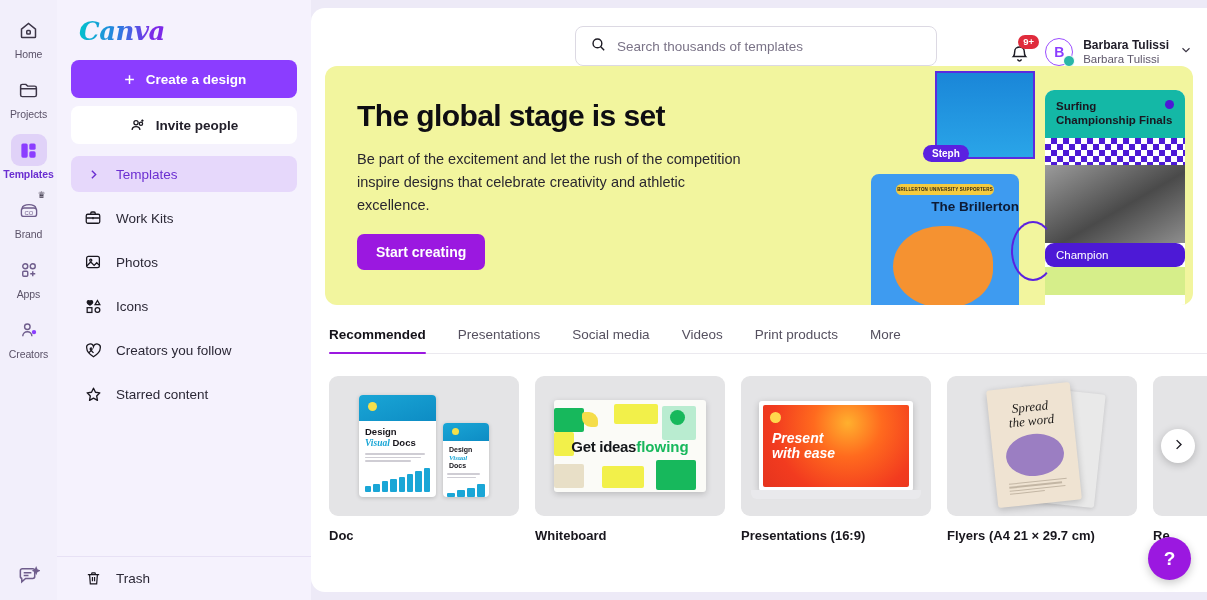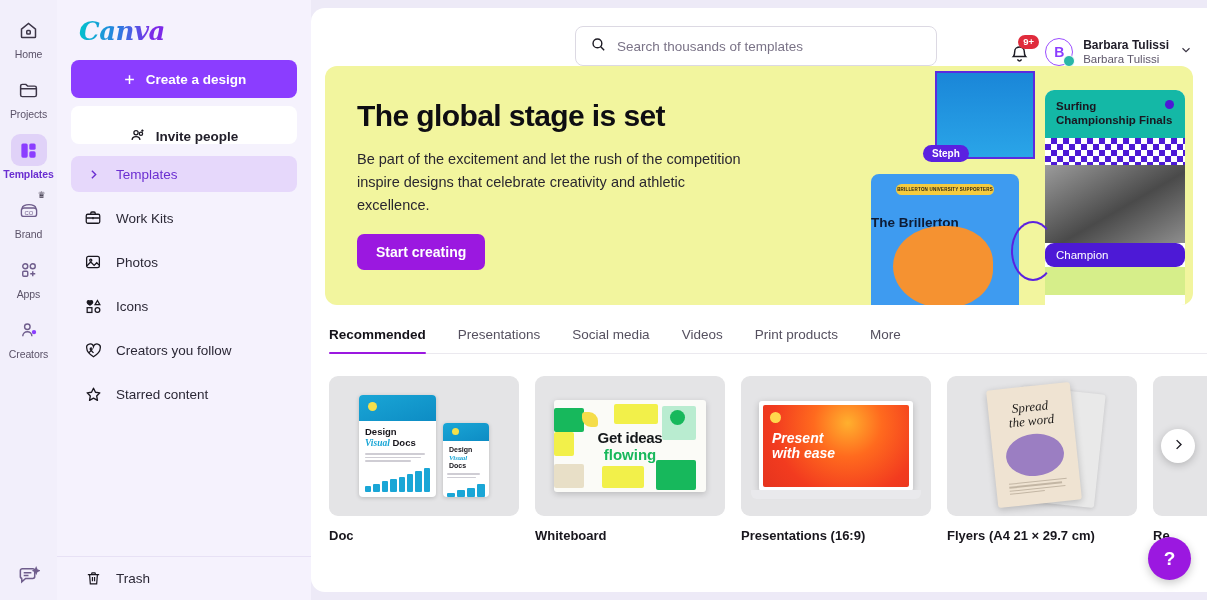--- a/index.html
+++ b/index.html
@@ -55,21 +55,21 @@
     background: #8b3dff; color: #fff;
     font-size: 13.5px; font-weight: 700;
     display: flex; align-items: center; justify-content: center; gap: 9px;
     cursor: pointer; font-family: inherit; width: 100%;
     margin-bottom: 8px;
   }
   .btn-invite {
     height: 38px; border-radius: 8px; border: none;
     background: #ffffff; color: #23202b;
     font-size: 13.5px; font-weight: 600;
-    display: flex; align-items: flex-end; justify-content: center; gap: 9px;
+    display: flex; align-items: center; justify-content: center; gap: 9px;
     cursor: pointer; font-family: inherit; width: 100%;
     margin-bottom: 12px;
   }
   .nav-item {
     height: 36px; border-radius: 8px; display: flex; align-items: center;
     gap: 13px; padding: 0 12px; cursor: pointer;
     font-size: 13.5px; color: #2b2836; margin-bottom: 8px;
   }
   .nav-item.active { background: #e6d8fb; color: #6b2fd1; }
   .nav-ico { width: 20px; height: 20px; display: flex; align-items: center; justify-content: center; flex: 0 0 20px; }
@@ -145,21 +145,21 @@
   }
   .c-bril {
     position: absolute; left: 8px; top: 108px; width: 148px; height: 131px;
     background: #3e9bf0; border-radius: 8px 8px 0 0; overflow: hidden;
   }
   .bril-pill {
     margin: 10px auto 0; width: 98px; height: 11px; background: #f5cb3e;
     border-radius: 6px; font-size: 4.5px; color: #2b2416; display: flex;
     align-items: center; justify-content: center; font-weight: 700; letter-spacing: .2px;
   }
-  .bril-t { text-align: left; font-size: 13.5px; font-weight: 800; color: #0d1b35; margin-top: 20px; }
+  .bril-t { text-align: right; font-size: 13.5px; font-weight: 800; color: #0d1b35; margin-top: 4px; }
   .bril-blob {
     position: absolute; left: 22px; top: 52px; width: 100px; height: 82px;
     background: #f59231; border-radius: 50% 45% 48% 52%;
   }
   .c-surf {
     position: absolute; left: 182px; top: 24px; width: 140px; height: 215px;
     border-radius: 9px 9px 0 0; overflow: hidden; background: #fff;
   }
   .surf-head { background: #14b8a6; padding: 9px 11px 11px; position: relative; }
   .surf-head div { font-size: 11.5px; font-weight: 700; color: #1a1720; line-height: 14px; }
@@ -205,21 +205,21 @@
   .doc-sun { position: absolute; left: 9px; top: 7px; width: 9px; height: 9px; border-radius: 50%; background: #f5e04a; }
   .doc-t { font-size: 9.5px; font-weight: 800; color: #17151c; padding: 5px 6px 0; line-height: 11px; }
   .doc-t i { color: #1aa6d6; font-family: "Liberation Serif", serif; }
   .doc-lines { padding: 4px 6px; }
   .doc-lines span { display: block; height: 1.5px; background: #cfcdd4; margin-bottom: 2px; border-radius: 1px; }
   .doc-bars { display: flex; align-items: flex-end; gap: 2px; height: 24px; padding: 0 6px; }
   .doc-bars i { flex: 1; background: #1aa6d6; border-radius: 1px; }
   .doc-b { width: 46px; height: 74px; background: #fff; border-radius: 4px; box-shadow: 0 1px 4px rgba(0,0,0,.18); overflow: hidden; }
 
   .t-wb { width: 152px; height: 92px; background: #fbfbf7; border-radius: 3px; box-shadow: 0 2px 6px rgba(0,0,0,.18); position: relative; overflow: hidden; }
-  .wb-t { position: absolute; inset: 0; display: flex; flex-direction: column; align-items: center; justify-content: center; z-index: 3; }
+  .wb-t { position: absolute; inset: 0; display: flex; align-items: center; justify-content: center; z-index: 3; }
   .wb-t b { font-size: 15px; font-weight: 800; color: #14171a; letter-spacing: -.3px; }
   .wb-t i { font-size: 15px; font-style: normal; font-weight: 700; color: #18b85c; }
   .wb-s { position: absolute; border-radius: 2px; }
 
   .t-pres { width: 154px; height: 90px; background: #fff; border-radius: 3px; box-shadow: 0 2px 7px rgba(0,0,0,.2); padding: 4px; position: relative; }
   .pres-in {
     width: 100%; height: 100%; border-radius: 2px; overflow: hidden; position: relative;
     background: radial-gradient(circle at 58% 22%, #ffb02e 0%, #ff6a1e 32%, #f23b1f 70%, #e5341e 100%);
   }
   .pres-tx { position: absolute; left: 9px; top: 26px; font-size: 14px; font-weight: 800; color: #fff; line-height: 15px; font-style: italic; }

